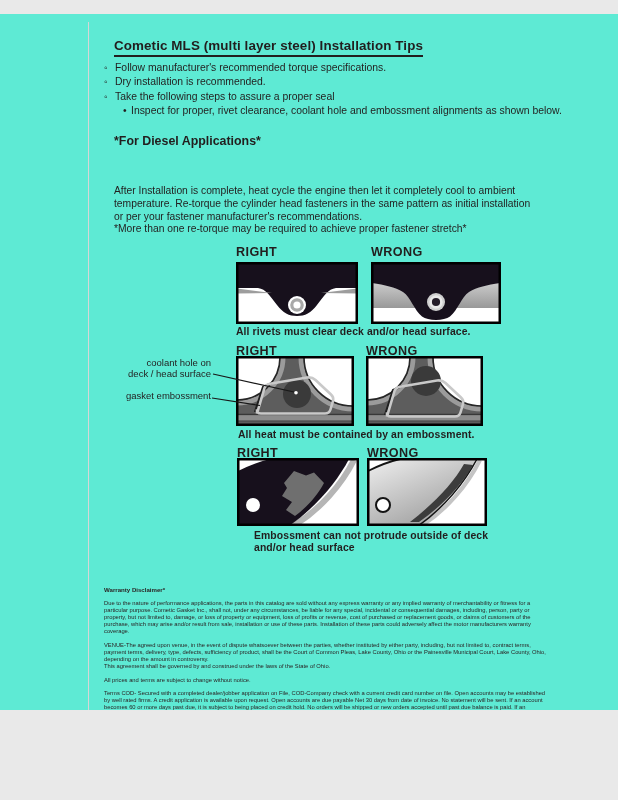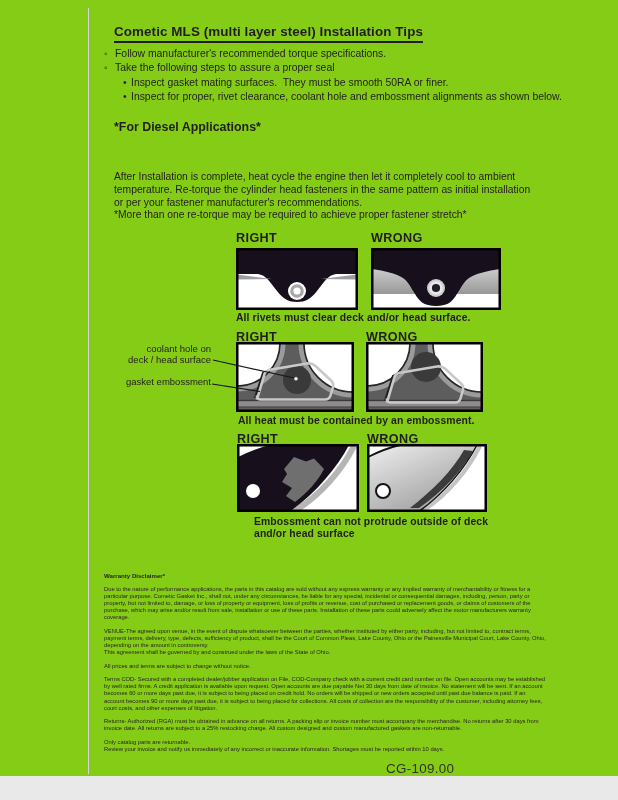--- a/index.html
+++ b/index.html
@@ -1,19 +1,19 @@
 <!DOCTYPE html>
 <html><head>
 <meta charset="utf-8">
 <style>
   html,body{margin:0;padding:0;background:#e9e9e9;}
   .page{
-    position:relative;width:618px;height:776px;background:#84cc16;
+    position:relative;width:618px;height:696px;background:#5eead4;
     font-family:"Liberation Sans","DejaVu Sans",sans-serif;color:#221e1e;
-    overflow:hidden;margin:0 auto;
+    overflow:hidden;margin:14px auto;
   }
   .abs{position:absolute;}
   .pre{white-space:pre-wrap;}
   .scanline{position:absolute;left:88px;top:8px;width:1px;height:766px;background:#d6d6d6;}
   .doc-title{
     left:114px;top:24px;font-size:13.4px;font-weight:bold;letter-spacing:0.1px;
     border-bottom:2px solid #221e1e;padding-bottom:2px;
   }
   .bullets{left:104px;top:47px;width:470px;font-size:10.4px;line-height:14.4px;}
   .b1{padding-left:11px;position:relative;}
@@ -39,22 +39,22 @@
 <body>
 
 <div class="page">
 
   <div class="scanline"></div>
 
   <div class="abs doc-title">Cometic MLS (multi layer steel) Installation Tips</div>
 
   <div class="abs bullets">
     <div class="b1 pre">Follow manufacturer's recommended torque specifications.</div>
+    <div class="b1 pre">Dry installation is recommended.</div>
     <div class="b1 pre">Take the following steps to assure a proper seal</div>
-    <div class="b2 pre">Inspect gasket mating surfaces.  They must be smooth 50RA or finer.</div>
     <div class="b2 pre">Inspect for proper, rivet clearance, coolant hole and embossment alignments as shown below.</div>
   </div>
 
   <div class="abs diesel-h">*For Diesel Applications*</div>
   <div class="abs body-p d-p2">After Installation is complete, heat cycle the engine then let it completely cool to ambient
 temperature. Re-torque the cylinder head fasteners in the same pattern as initial installation
 or per your fastener manufacturer's recommendations.</div>
   <div class="abs d-note">*More than one re-torque may be required to achieve proper fastener stretch*</div>
 
   <div class="abs rw" style="left:236px;top:231px;width:122px;">RIGHT</div>

